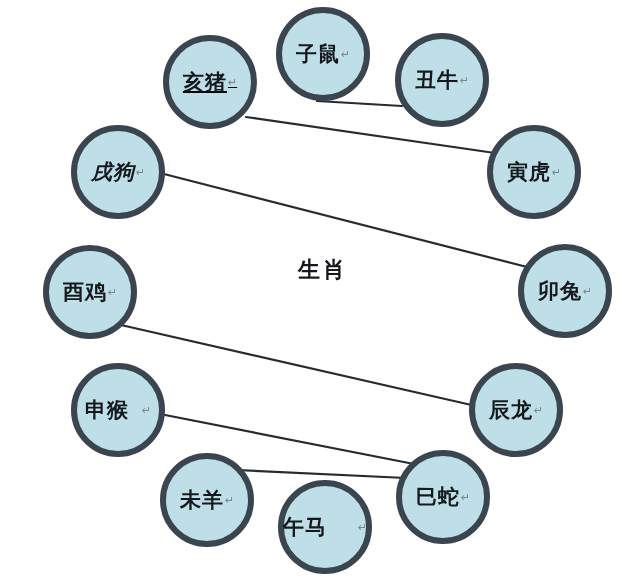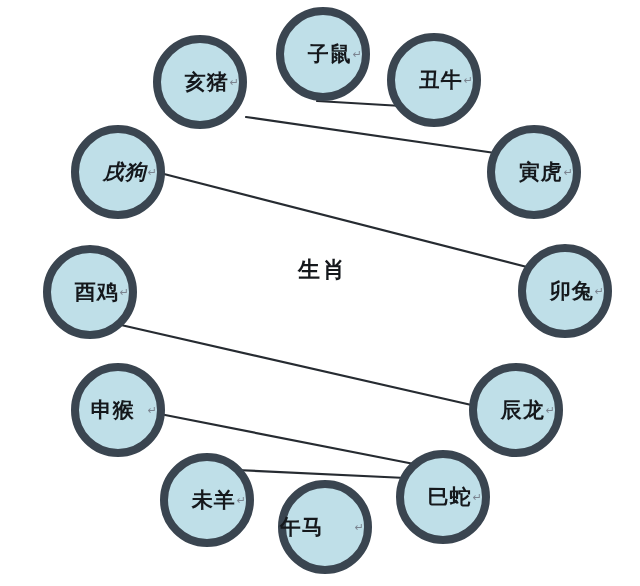--- a/index.html
+++ b/index.html
@@ -21,25 +21,25 @@
     position: absolute;
     left: 0;
     top: 0;
     width: 640px;
     height: 586px;
   }
   .zodiac-node {
     position: absolute;
     border-radius: 50%;
     background: #bfdfe8;
-    border: 8px solid #3b82f6;
+    border: 6px solid #3b82f6;
     box-sizing: border-box;
     display: flex;
     align-items: center;
-    justify-content: flex-end;
+    justify-content: center;
     z-index: 3;
   }
   .node-label {
     font-family: "DejaVu Sans", "Liberation Sans", sans-serif;
     font-size: 21px;
     font-weight: 700;
     color: #15181c;
     letter-spacing: 1px;
     white-space: nowrap;
     line-height: 1;
@@ -79,21 +79,21 @@
       <line x1="121" y1="325" x2="489" y2="409" stroke="#262b31" stroke-width="2.2" stroke-linecap="round"></line>
       <line x1="160" y1="414" x2="414" y2="464" stroke="#262b31" stroke-width="2.2" stroke-linecap="round"></line>
       <line x1="236" y1="470" x2="406" y2="478" stroke="#262b31" stroke-width="2.2" stroke-linecap="round"></line>
     </svg>
 
   <div id="node-layer">
       <div class="zodiac-node" style="left: 276px; top: 7px; width: 94px; height: 94px; background: rgb(191, 223, 232); border-color: rgb(58, 69, 80);">
         <span class="node-label">子鼠</span>
         <span class="pilcrow">↵</span>
       </div>
-      <div class="zodiac-node" style="left: 387px; top: 33px; width: 94px; height: 94px; background: rgb(191, 223, 232); border-color: rgb(58, 69, 80);">
+      <div class="zodiac-node" style="left: 395px; top: 33px; width: 94px; height: 94px; background: rgb(191, 223, 232); border-color: rgb(58, 69, 80);">
         <span class="node-label">丑牛</span>
         <span class="pilcrow">↵</span>
       </div>
       <div class="zodiac-node" style="left: 487px; top: 125px; width: 94px; height: 94px; background: rgb(191, 223, 232); border-color: rgb(58, 69, 80);">
         <span class="node-label">寅虎</span>
         <span class="pilcrow">↵</span>
       </div>
       <div class="zodiac-node" style="left: 518px; top: 244px; width: 94px; height: 94px; background: rgb(191, 223, 232); border-color: rgb(58, 69, 80);">
         <span class="node-label">卯兔</span>
         <span class="pilcrow">↵</span>
@@ -119,21 +119,21 @@
         <span class="pilcrow">↵</span>
       </div>
       <div class="zodiac-node" style="left: 43px; top: 245px; width: 94px; height: 94px; background: rgb(191, 223, 232); border-color: rgb(58, 69, 80);">
         <span class="node-label">酉鸡</span>
         <span class="pilcrow">↵</span>
       </div>
       <div class="zodiac-node" style="left: 71px; top: 125px; width: 94px; height: 94px; background: rgb(191, 223, 232); border-color: rgb(58, 69, 80); font-style: italic;">
         <span class="node-label">戌狗</span>
         <span class="pilcrow">↵</span>
       </div>
-      <div class="zodiac-node" style="left: 153px; top: 35px; width: 94px; height: 94px; background: rgb(191, 223, 232); border-color: rgb(58, 69, 80);">
+      <div class="zodiac-node" style="left: 163px; top: 35px; width: 94px; height: 94px; background: rgb(191, 223, 232); border-color: rgb(58, 69, 80); text-decoration: underline;">
         <span class="node-label">亥猪</span>
         <span class="pilcrow">↵</span>
       </div>
     </div>
 
   <div id="center-caption" style="left: 298px; top: 255px;">
     <div class="caption-line">生肖</div>
   </div>
 
 </div>

